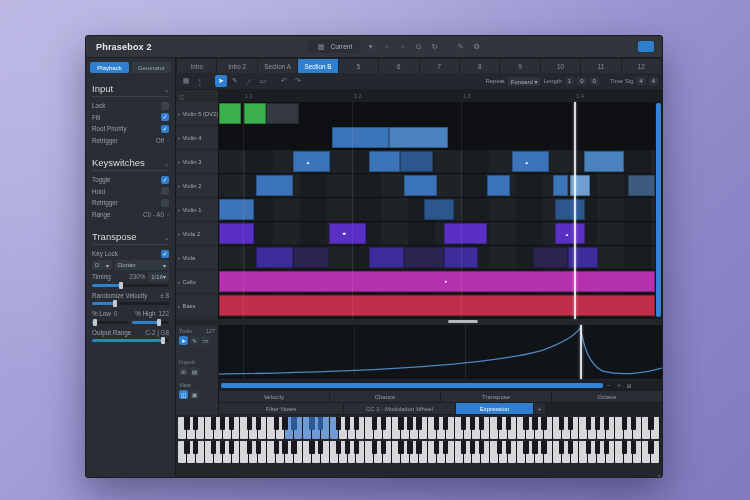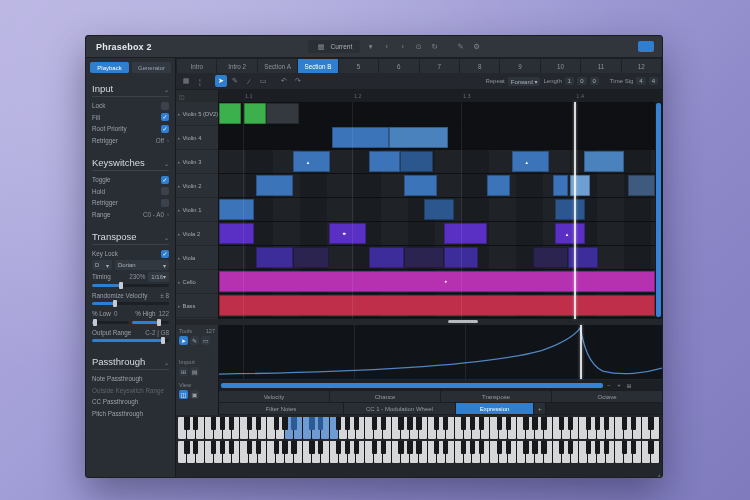--- a/index.html
+++ b/index.html
@@ -270,38 +270,20 @@
                 </div>
               </div>
               <div class="srow">
                 <span class="lab">Output Range</span>
                 <span class="val">C-2 | G8</span>
               </div>
               <div class="sliderline">
                 <div class="slider">
                   <div class="sfill" style="width: 92%;"></div>
                 </div>
-              </div>
-            </div>
-            <div class="section">
-              <div class="sec-head">
-                <span>Passthrough</span>
-                <span class="sec-chev">⌄</span>
-              </div>
-              <div class="srow">
-                <span class="lab">Note Passthrough</span>
-              </div>
-              <div class="srow">
-                <span class="lab dim">Outside Keyswitch Range</span>
-              </div>
-              <div class="srow">
-                <span class="lab">CC Passthrough</span>
-              </div>
-              <div class="srow">
-                <span class="lab">Pitch Passthrough</span>
               </div>
             </div>
           </div>
       </div>
 
       <div class="main">
         <div class="ptabs" id="phrase-tabs">
             <div class="ptab">Intro</div>
             <div class="ptab">Intro 2</div>
             <div class="ptab">Section A</div>

